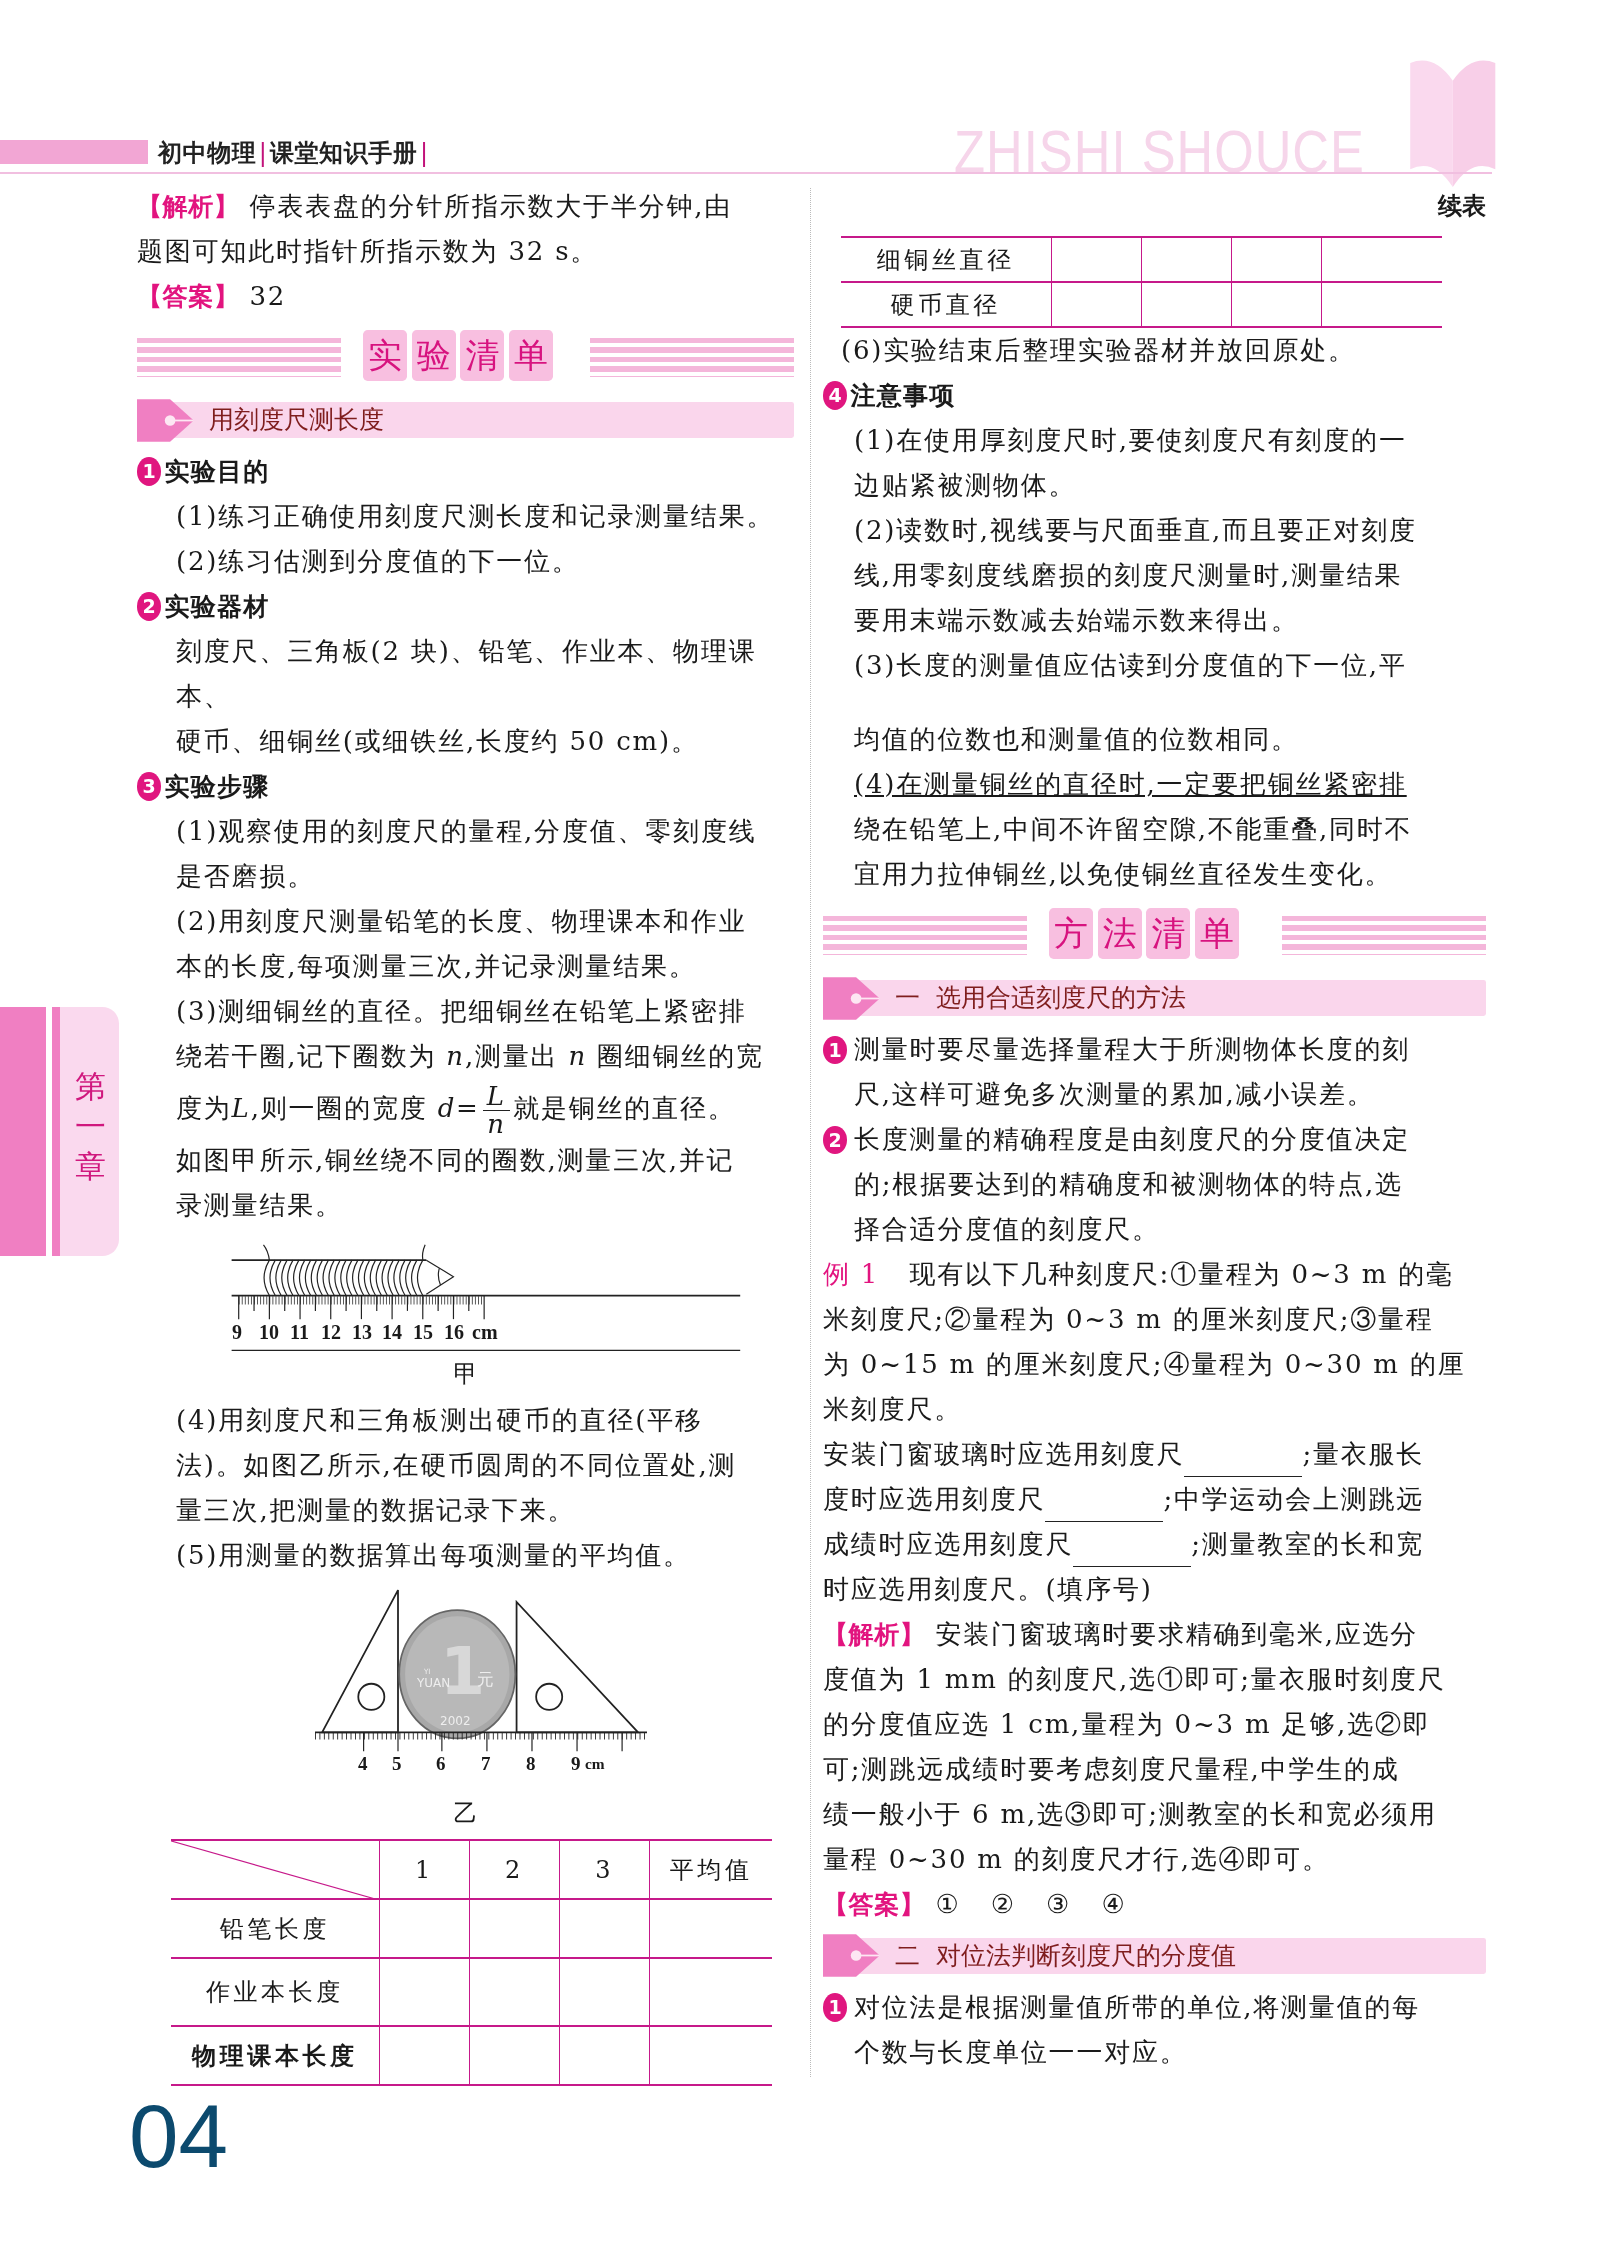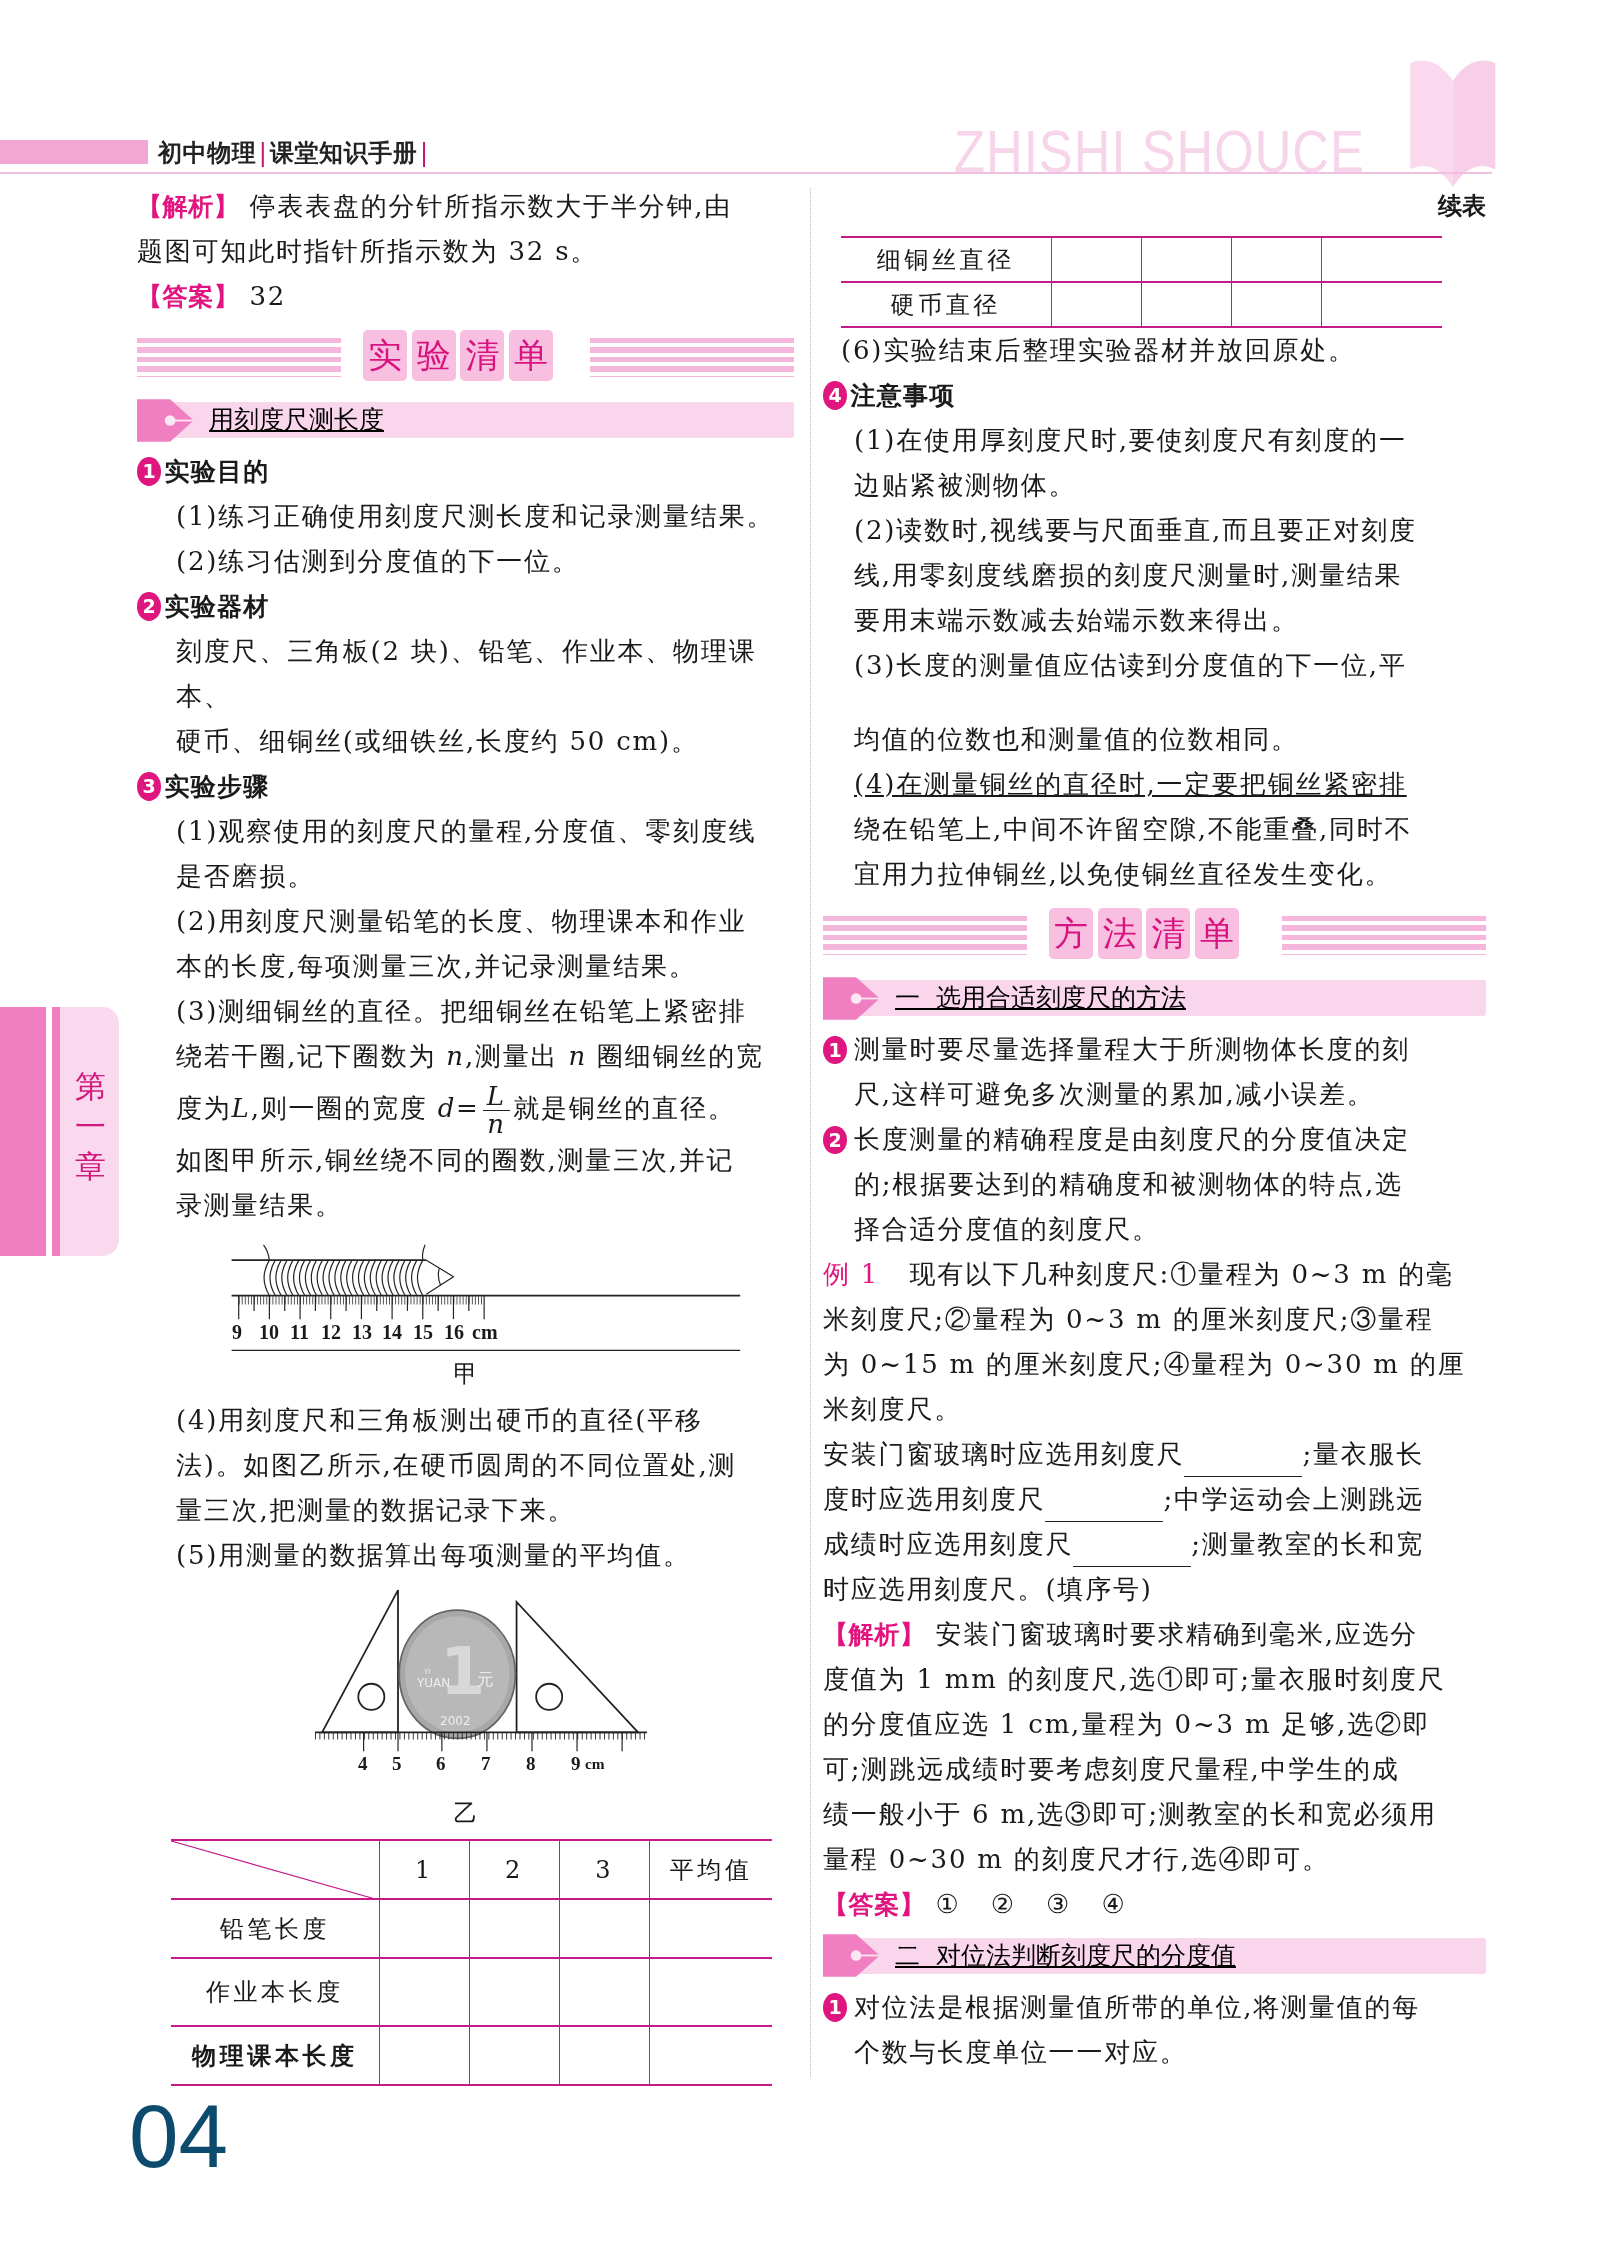--- a/index.html
+++ b/index.html
@@ -43,21 +43,21 @@
   .sect-banner .stripes.l { left: 0; }
   .sect-banner .stripes.r { right: 0; }
   .sect-banner .chars { position: absolute; left: 226px; top: 0; display: flex; gap: 4.7px; }
   .sect-banner .chars span { display: inline-block; width: 44px; height: 51px; background: #f8bfe0; border-radius: 4.7px;
     font-family: "DejaVu Sans", sans-serif; font-size: 34px; line-height: 51px; text-align: center; color: #d7137f; }
 
   
   .sub-banner { position: relative; height: 41px; margin: 7.1px 0 9.5px 0; }
   .sub-banner .bg { position: absolute; left: 18px; top: 3.6px; right: 0; height: 36px; background: #fad6ec; border-radius: 2.4px; }
   .sub-banner .tag { position: absolute; left: 0; top: 0; width: 65px; height: 43px; }
-  .sub-banner .lbl { position: absolute; left: 72px; top: 4.7px; font-family: "DejaVu Sans", sans-serif; font-size: 25px; line-height: 33px; color: #000000; white-space: nowrap; text-decoration: underline; }
+  .sub-banner .lbl { position: absolute; left: 72px; top: 4.7px; font-family: "DejaVu Sans", sans-serif; font-size: 25px; line-height: 33px; color: #7f1d1d; white-space: nowrap; }
 
   
   .num-head { display: flex; align-items: center; height: 45px; }
   .num-dot { display: inline-block; width: 24px; height: 28.4px; border-radius: 50%; background: #e0167f; color: #fff;
     font-family: "DejaVu Sans", sans-serif; font-size: 19px; font-weight: bold; line-height: 28.4px; text-align: center; margin-right: 3.6px; flex: none; }
   .num-head .h { font-family: "DejaVu Sans", sans-serif; font-weight: bold; font-size: 25px; letter-spacing: 1.2px; }
 
   .num-para { position: relative; padding-left: 31px; }
   .num-para .num-dot { position: absolute; left: 0; top: 8.3px; }
 

